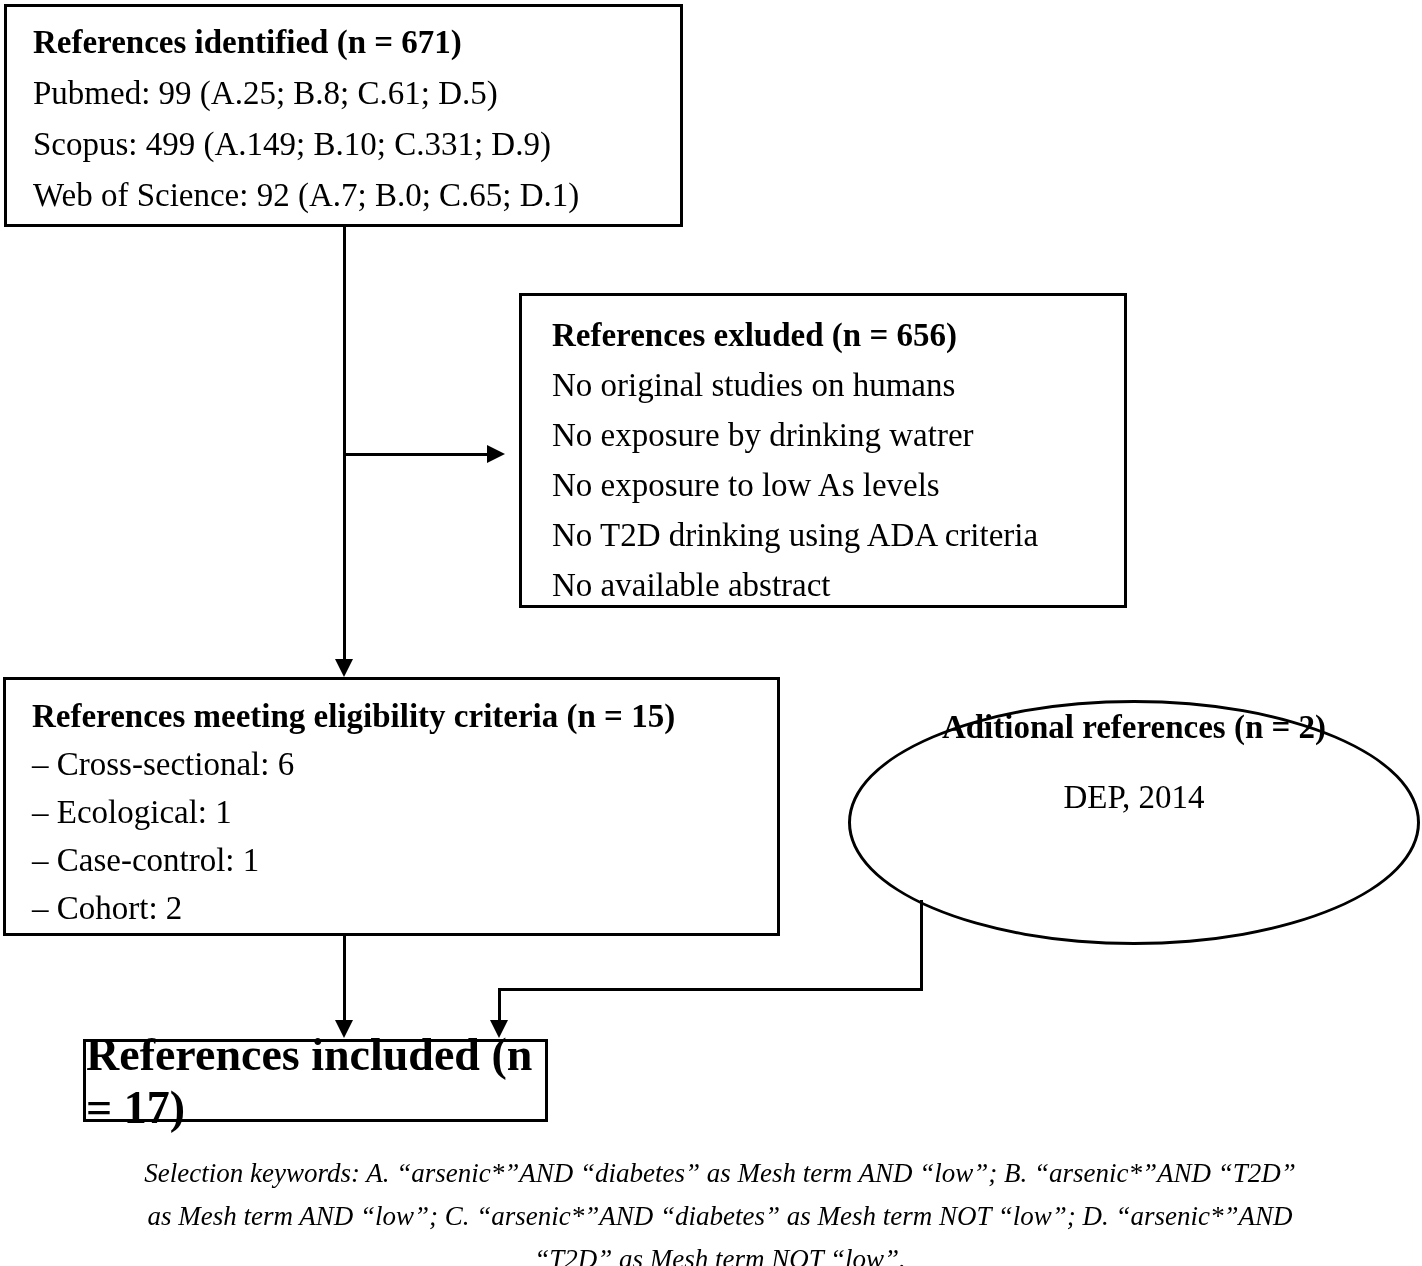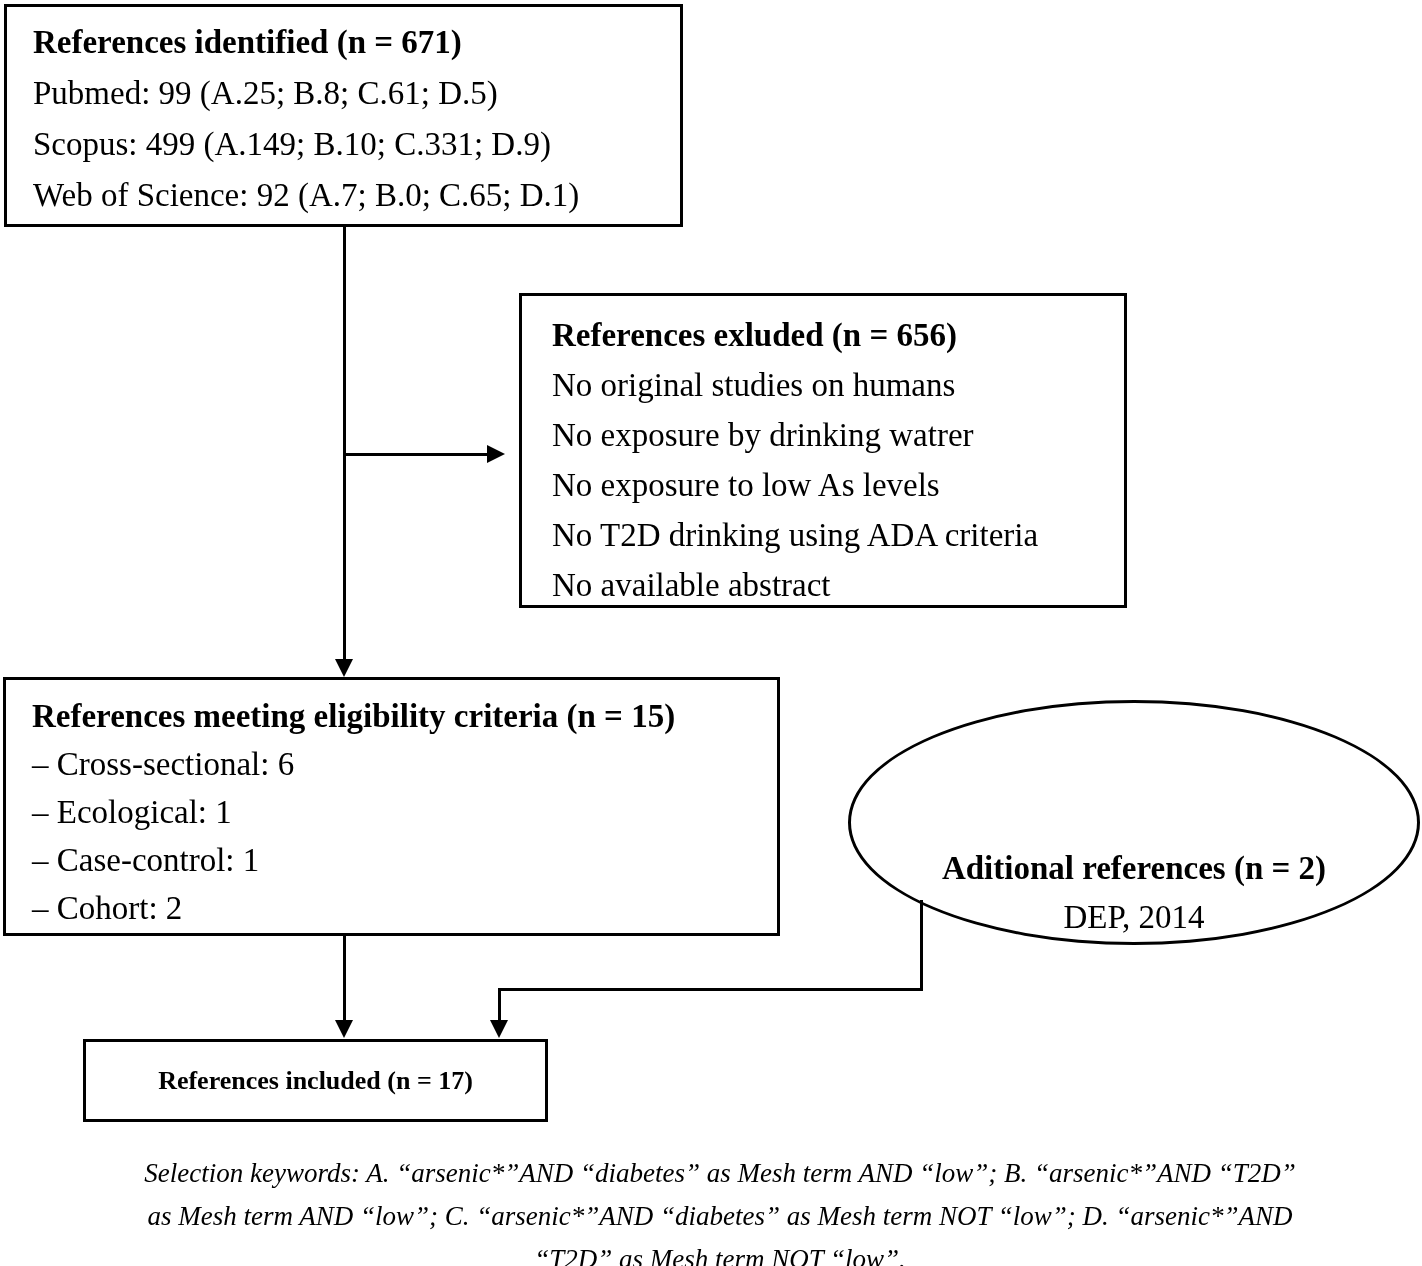--- a/index.html
+++ b/index.html
@@ -18,27 +18,27 @@
     box-sizing:border-box;
     font-size:33px;
   }
   .box-title{font-weight:bold;}
   #box-identified{left:4px;top:4px;width:679px;height:223px;padding:10px 8px 0 26px;line-height:51px;}
   #box-excluded{left:505px;top:293px;width:608px;height:315px;padding:14px 8px 0 30px;line-height:50px;margin-left:14px;}
   #box-eligibility{left:3px;top:677px;width:777px;height:259px;padding:12px 8px 0 26px;line-height:48px;}
   #ellipse-additional{
     left:848px;top:700px;width:572px;height:245px;
     border-radius:50%;
-    display:flex;flex-direction:column;align-items:center;justify-content:flex-end;
-    text-align:center;line-height:49px;
+    display:flex;flex-direction:column;align-items:center;justify-content:flex-start;
+    text-align:center;line-height:49px;gap:21px;
   }
   #box-included{
     left:83px;top:1039px;width:465px;height:83px;
     display:flex;align-items:center;justify-content:center;
-    font-size:26px;
+    font-size:46px;
   }
   .line{position:absolute;background:#000000;}
   #line-v1{left:343px;top:227px;width:3px;height:433px;}
   #line-h1{left:345px;top:453px;width:144px;height:3px;}
   #line-v2{left:343px;top:936px;width:3px;height:85px;}
   #line-e1{left:920px;top:900px;width:3px;height:91px;}
   #line-e2{left:498px;top:988px;width:425px;height:3px;}
   #line-e3{left:498px;top:991px;width:3px;height:30px;}
   .arrow-down{
     position:absolute;width:0;height:0;

